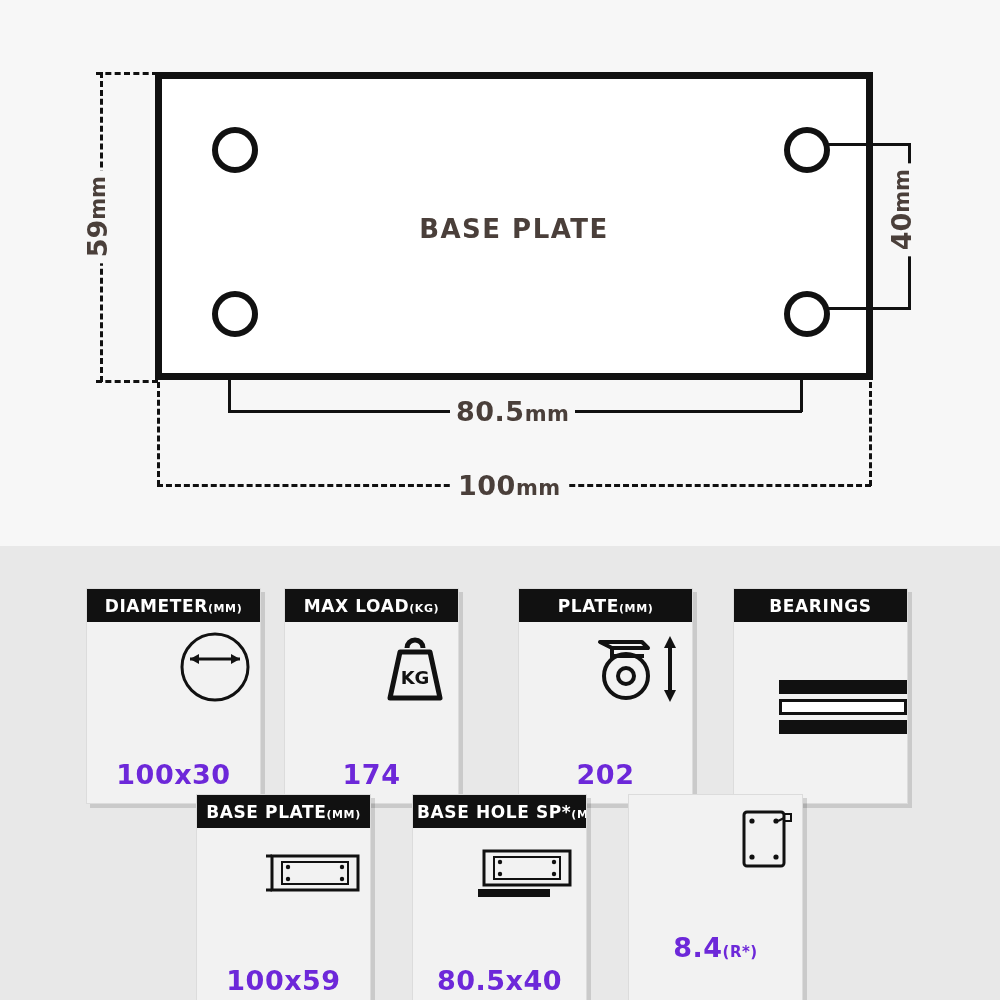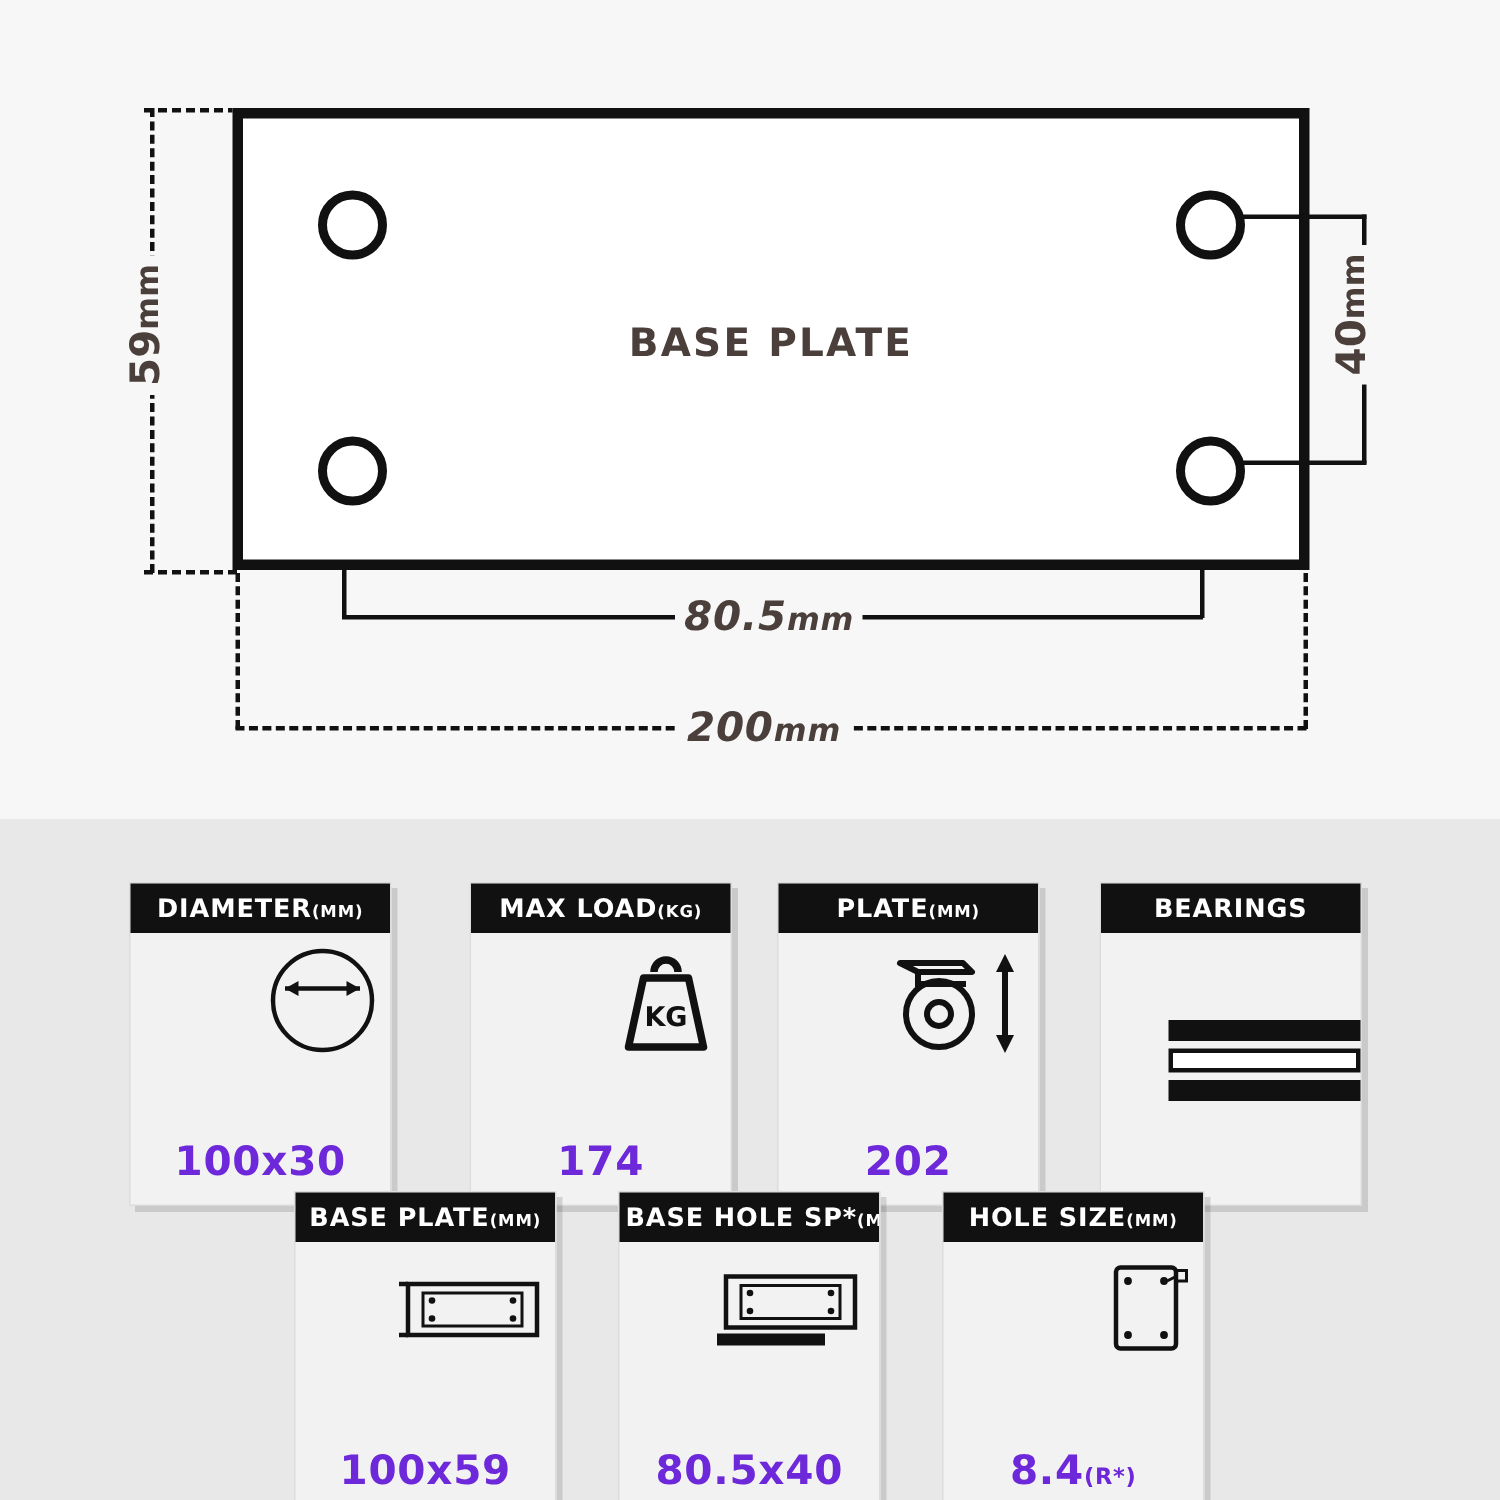--- a/index.html
+++ b/index.html
@@ -74,21 +74,20 @@
 
   .dim-text {
     position: absolute;
     font-size: 27px;
     font-weight: bold;
     color: #4a3f3a;
     letter-spacing: 0.5px;
     background: #f7f7f7;
     padding: 0 6px;
     white-space: nowrap;
-    font-style: italic;
   }
   .dim-text .unit { font-size: 21px; }
 
   .vert-text {
     position: absolute;
     font-size: 27px;
     font-weight: bold;
     color: #4a3f3a;
     writing-mode: vertical-rl;
     text-orientation: mixed;
@@ -199,21 +198,21 @@
   <div class="solid-v" style="left:800px; top:380px; height:32px;"></div>
   <div class="solid-h" style="left:228px; top:410px; width:574px;"></div>
   <div class="dim-text" style="left:450px; top:396px;">
     <span>80.5</span><span class="unit">mm</span>
   </div>
 
   <div class="dash-v" style="left:157px; top:382px; height:104px;"></div>
   <div class="dash-v" style="left:869px; top:382px; height:104px;"></div>
   <div class="dash-h" style="left:157px; top:484px; width:714px;"></div>
   <div class="dim-text" style="left:452px; top:470px;">
-    <span>200</span><span class="unit">mm</span>
+    <span>100</span><span class="unit">mm</span>
   </div>
 </div>
 
 <div id="spec-panel">
 
   <div class="card" style="left:86px; top:42px; width:175px; height:216px;">
     <div class="card-head">
       <span>DIAMETER</span><span class="small">(MM)</span>
     </div>
     <div class="card-body">
@@ -224,21 +223,21 @@
           <polygon points="20,32 29,27 29,37" fill="#111"></polygon>
           <polygon points="70,32 61,27 61,37" fill="#111"></polygon>
         </svg>
       </div>
       <div class="card-value">
         <span>100x30</span>
       </div>
     </div>
   </div>
 
-  <div class="card" style="left:313px; top:42px; width:175px; height:216px;">
+  <div class="card" style="left:284px; top:42px; width:175px; height:216px;">
     <div class="card-head">
       <span>MAX LOAD</span><span class="small">(KG)</span>
     </div>
     <div class="card-body">
       <div class="card-icon">
         <svg width="86" height="82" viewBox="0 0 86 82">
           <path d="M35 22 a8 8 0 0 1 16 0" fill="none" stroke="#111" stroke-width="5"></path>
           <path d="M28 26 L58 26 L68 72 L18 72 Z" fill="none" stroke="#111" stroke-width="5" stroke-linejoin="round"></path>
           <text x="43" y="58" font-family="DejaVu Sans, sans-serif" font-size="18" font-weight="bold" fill="#111" text-anchor="middle">KG</text>
         </svg>
@@ -329,23 +328,20 @@
           <rect x="8" y="52" width="72" height="8" fill="#111"></rect>
         </svg>
       </div>
       <div class="card-value">
         <span>80.5x40</span>
       </div>
     </div>
   </div>
 
   <div class="card" style="left:628px; top:248px; width:175px; height:216px;">
-    <div class="card-head">
-      <span>HOLE SIZE</span><span class="small">(MM)</span>
-    </div>
     <div class="card-body">
       <div class="card-icon">
         <svg width="80" height="80" viewBox="0 0 80 80">
           <rect x="22" y="12" width="40" height="54" rx="3" fill="none" stroke="#111" stroke-width="3"></rect>
           <circle cx="30" cy="21" r="2.6" fill="#111"></circle>
           <circle cx="54" cy="21" r="2.6" fill="#111"></circle>
           <circle cx="30" cy="57" r="2.6" fill="#111"></circle>
           <circle cx="54" cy="57" r="2.6" fill="#111"></circle>
           <rect x="62" y="14" width="7" height="7" fill="none" stroke="#111" stroke-width="2"></rect>
           <line x1="56" y1="21" x2="62" y2="18" stroke="#111" stroke-width="2"></line>

